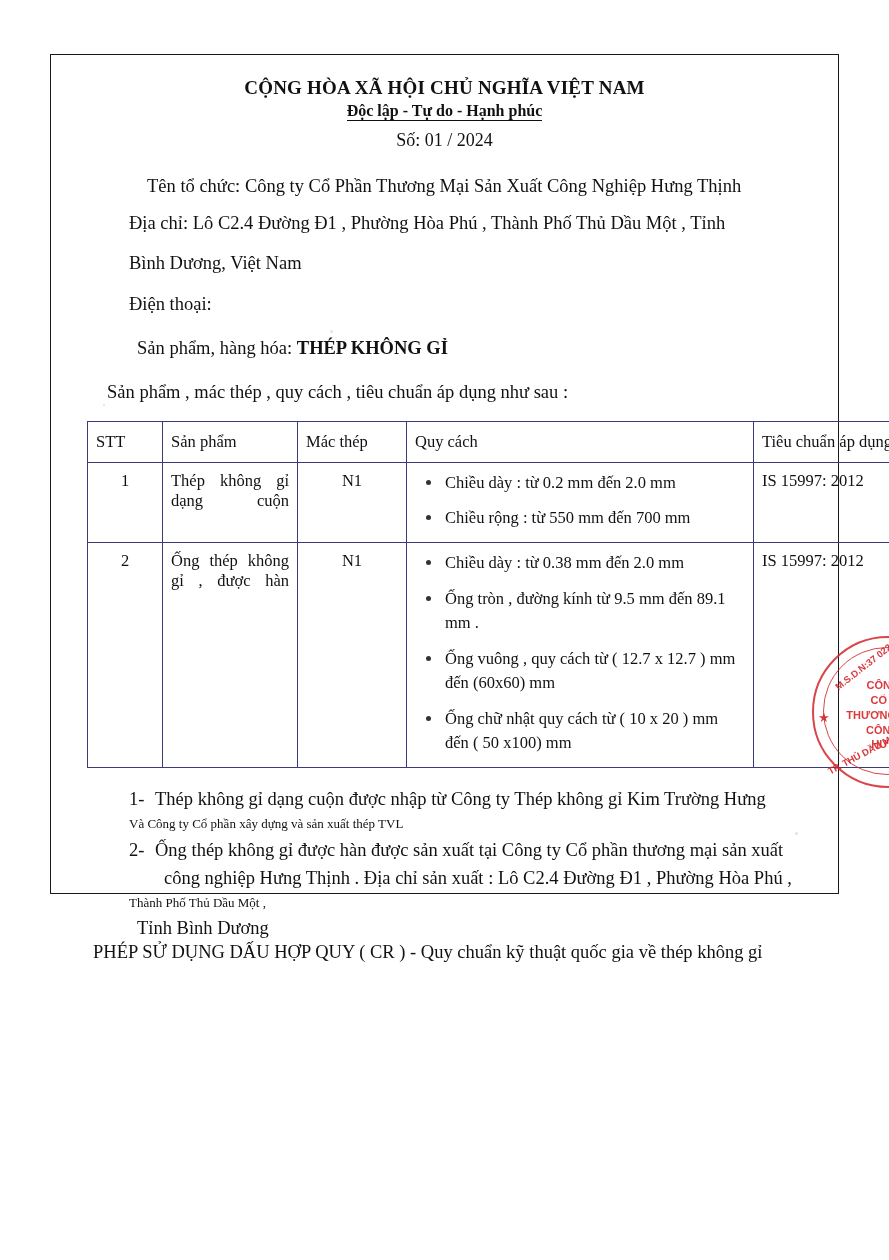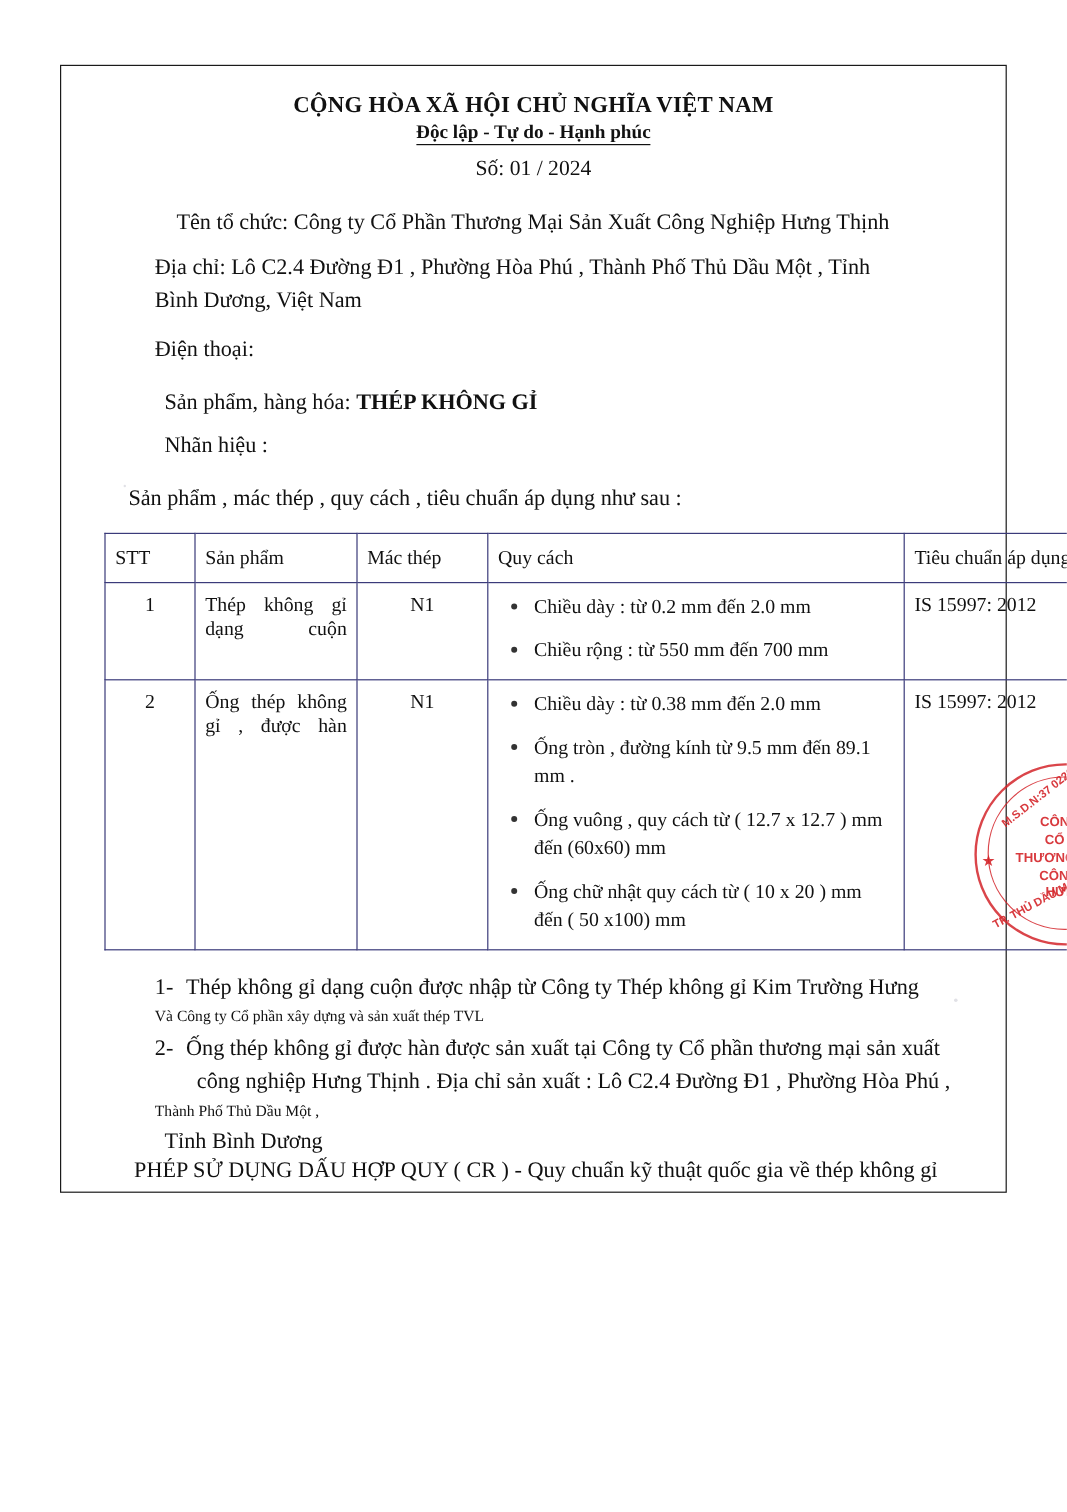--- a/index.html
+++ b/index.html
@@ -15,21 +15,21 @@
     color: #111111;
     overflow: hidden;
   }
 
   
   .page-frame {
     position: absolute;
     left: 50px;
     top: 54px;
     width: 789px;
-    height: 940px;
+    height: 840px;
     border: 1.5px solid #1a1a1a;
     box-sizing: border-box;
     background: #fff;
   }
   .page-inner {
     position: absolute;
     left: 0; top: 0;
     width: 100%;
     height: 100%;
     padding: 16px 28px 0 28px;
@@ -151,21 +151,20 @@
     margin-top: 4px;
     font-size: 18.5px;
     line-height: 1.5;
     text-align: justify;
   }
   .p-qcvn2 {
     margin-left: 14px;
     margin-right: 10px;
     font-size: 18.5px;
     line-height: 1.5;
-    text-align: center;
   }
 
   
   .stamp {
     position: absolute;
     left: 812px;
     top: 636px;
     width: 152px;
     height: 152px;
     pointer-events: none;
@@ -231,29 +230,28 @@
     <div class="nation-title">CỘNG HÒA XÃ HỘI CHỦ NGHĨA VIỆT NAM</div>
     <div class="nation-sub"><span class="u">Độc lập - Tự do - Hạnh phúc</span></div>
 
     <div class="doc-number">Số: 01 / 2024</div>
 
     <div class="para p-org">
       <span>Tên tổ chức: </span><span>Công ty Cổ Phần Thương Mại Sản Xuất Công Nghiệp Hưng Thịnh</span>
     </div>
 
     <div class="para p-addr">Địa chỉ: Lô C2.4 Đường Đ1 , Phường Hòa Phú , Thành Phố Thủ Dầu Một , Tỉnh</div>
-    <div class="para" style="margin-left:50px;margin-top:0">Bình Dương, Việt Nam</div>
+    <div class="para" style="margin-left:50px;margin-top:12px">Bình Dương, Việt Nam</div>
 
     <div class="para p-phone">Điện thoại:</div>
 
     <div class="para p-product">
       <span>Sản phẩm, hàng hóa: </span><span class="b">THÉP KHÔNG GỈ</span>
     </div>
 
-    <div class="para p-brand">Nhãn hiệu :</div>
 
     <div class="para p-intro">Sản phẩm , mác thép , quy cách , tiêu chuẩn áp dụng như sau :</div>
 
     <table class="spec">
       <thead>
         <tr>
           <th class="col-stt">STT</th>
           <th class="col-prod">Sản phẩm</th>
           <th class="col-mac">Mác thép</th>
           <th class="col-quy">Quy cách</th>

